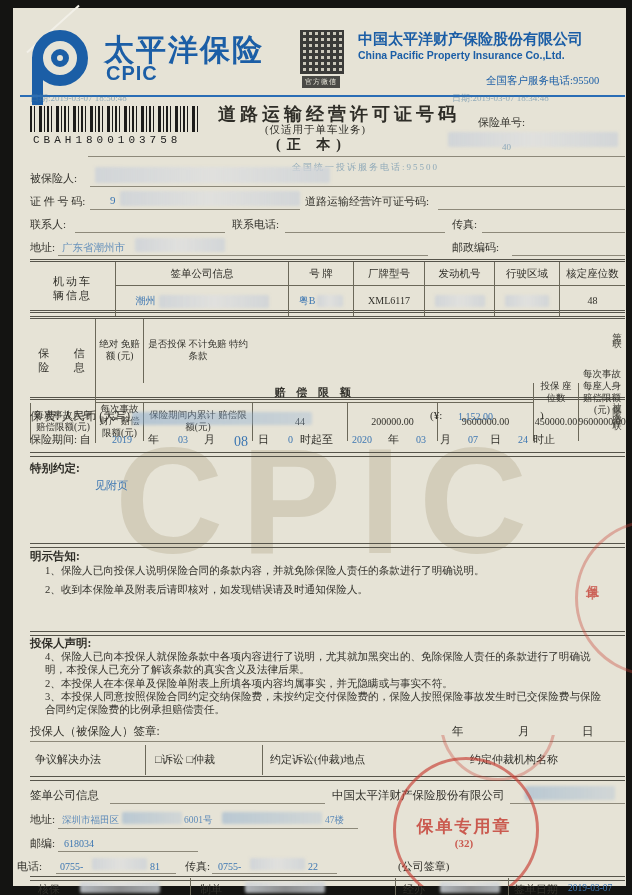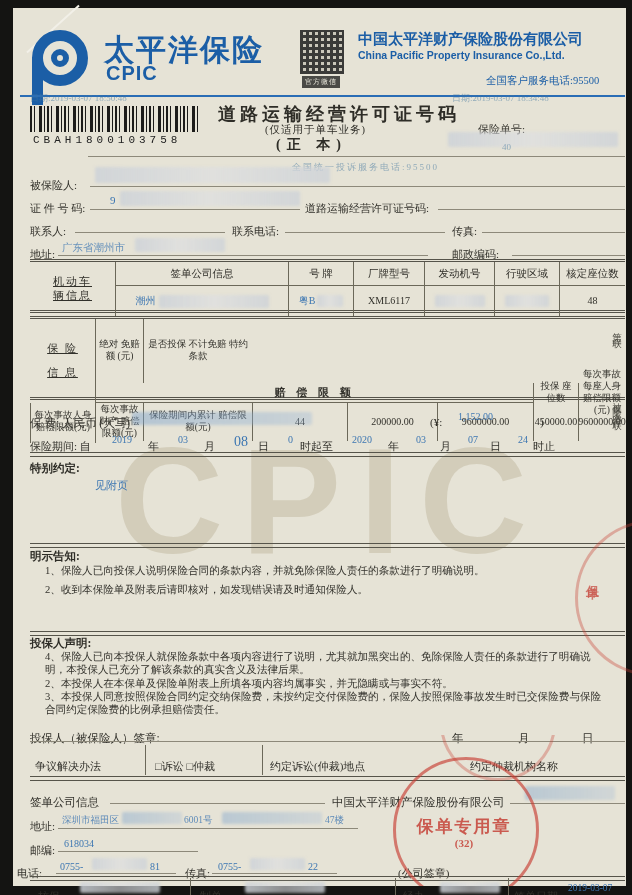--- a/index.html
+++ b/index.html
@@ -1,19 +1,19 @@
 <!DOCTYPE html>
 <html><head>
 <meta charset="utf-8">
 <style>
   html,body{margin:0;padding:0;background:#111;}
   #page{position:relative;width:632px;height:895px;background:#e6e3d6;overflow:hidden;
         font-family:"Liberation Serif","DejaVu Serif",serif;color:#33322c;}
   .abs{position:absolute;}
-  .lbl{font-size:11px;color:#32312b;white-space:nowrap;margin-top:7px;}
+  .lbl{font-size:11px;color:#32312b;white-space:nowrap;}
   .blue{color:#3c76b2;filter:blur(.35px);font-weight:500;white-space:nowrap;}
   .faint{color:rgba(70,120,160,.55);font-size:9px;white-space:nowrap;filter:blur(.3px);}
   .redact{background:linear-gradient(90deg,rgba(205,210,216,.85),rgba(220,222,226,.6),rgba(205,210,216,.8));
           border-radius:2px;filter:blur(1.6px);}
   .dline{height:3px;border-top:1px solid #56544a;border-bottom:1px solid #56544a;}
   .hairline{height:1px;background:#8d897a;}
   
   .brandcn{font-size:30px;font-weight:bold;color:#1b5ea6;font-family:"Liberation Sans",sans-serif;letter-spacing:2px;}
   .branden{font-size:20px;font-weight:bold;color:#1b5ea6;font-family:"Liberation Sans",sans-serif;letter-spacing:1px;}
   .hco-cn{font-size:15px;font-weight:bold;color:#1b5ea6;white-space:nowrap;}
@@ -32,21 +32,21 @@
   .bartext{font-family:"Liberation Mono","DejaVu Sans Mono",monospace;font-size:11px;letter-spacing:4px;color:#222;}
   .title-main{font-size:18px;font-weight:bold;letter-spacing:4px;color:#2e2d27;white-space:nowrap;}
   .title-sub{font-size:10.5px;letter-spacing:1px;color:#2e2d27;white-space:nowrap;}
   .title-copy{font-size:14px;font-weight:bold;letter-spacing:6px;color:#2e2d27;white-space:nowrap;}
   
   .grid{display:grid;box-sizing:border-box;border-top:3px double #55534a;border-bottom:3px double #55534a;}
   .cell{box-sizing:border-box;display:flex;align-items:center;justify-content:center;text-align:center;
         font-size:9.5px;line-height:1.25;color:#32312b;padding:1px 2px;}
   .bl{border-left:1px solid #6b6859;}
   .bb{border-bottom:1px solid #6b6859;}
-  .vlabel{font-size:11px;letter-spacing:2px;text-decoration:underline;}
+  .vlabel{font-size:11px;letter-spacing:2px;}
   .num{font-size:10px;}
   
   .para{font-size:10.6px;line-height:13.2px;color:#33322c;}
   .sect{font-size:11.5px;font-weight:bold;color:#2e2d27;}
   
   .stamp-ring{border:3px solid rgba(200,62,50,.65);border-radius:50%;position:absolute;}
   .stamp-txt{color:rgba(195,55,45,.8);font-weight:bold;text-align:center;}
   .wm{font-family:"Liberation Sans",sans-serif;font-weight:bold;color:rgba(172,160,128,.32);
       font-size:150px;letter-spacing:18px;white-space:nowrap;}
   .sidetext{writing-mode:vertical-rl;font-size:9.5px;letter-spacing:3px;color:#4a4940;}
@@ -150,21 +150,21 @@
     <div class="cell bl">
       <span class="redact" style="display:inline-block;width:50px;height:12px"></span>
     </div>
     <div class="cell bl">
       <span class="redact" style="display:inline-block;width:44px;height:12px"></span>
     </div>
     <div class="cell bl blue num">48</div>
   </div>
 
   <div class="abs grid" style="left:30px;top:316px;width:595px;height:84px;grid-template-columns:65px 48px 109px 95px 90px 96px 45px 47px;grid-template-rows:18px 46px 20px">
-    <div class="cell vlabel" style="grid-row:1/4;flex-direction:column;gap:10px">
+    <div class="cell vlabel" style="grid-row:1/4;gap:10px">
       <span>保  险</span>
       <span>信  息</span>
     </div>
     <div class="cell bl" style="grid-row:1/3">绝对 免赔额 (元)</div>
     <div class="cell bl bb" style="grid-column:2/7;font-size:11px;letter-spacing:4px;font-weight:bold">赔  偿  限  额</div>
     <div class="cell bl" style="grid-row:1/3">是否投保 不计免赔 特约条款</div>
     <div class="cell bl">投保 座位数</div>
     <div class="cell bl">每次事故每座人身 赔偿限额(元)</div>
     <div class="cell bl">每次事故人身 赔偿限额(元)</div>
     <div class="cell bl">每次事故财产 赔偿限额(元)</div>

